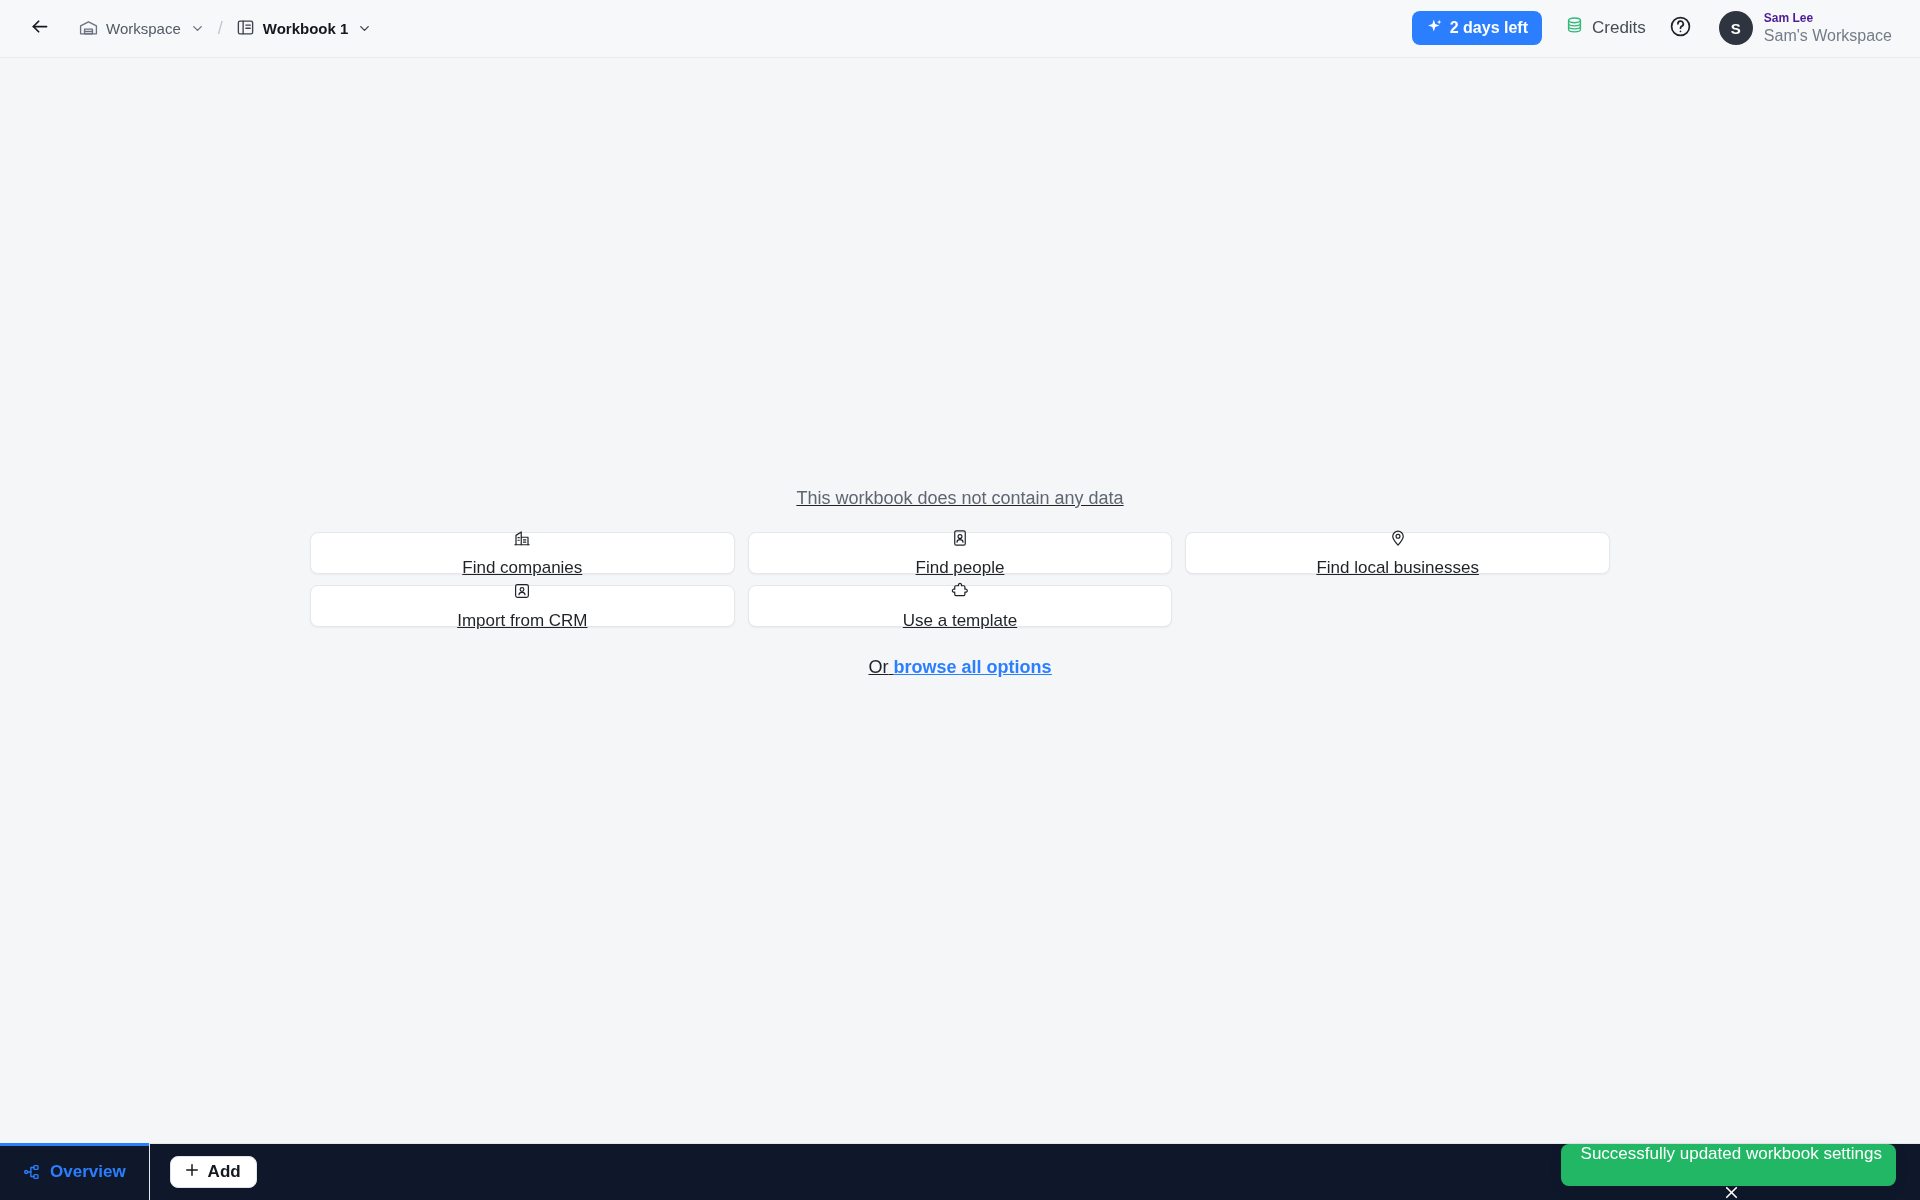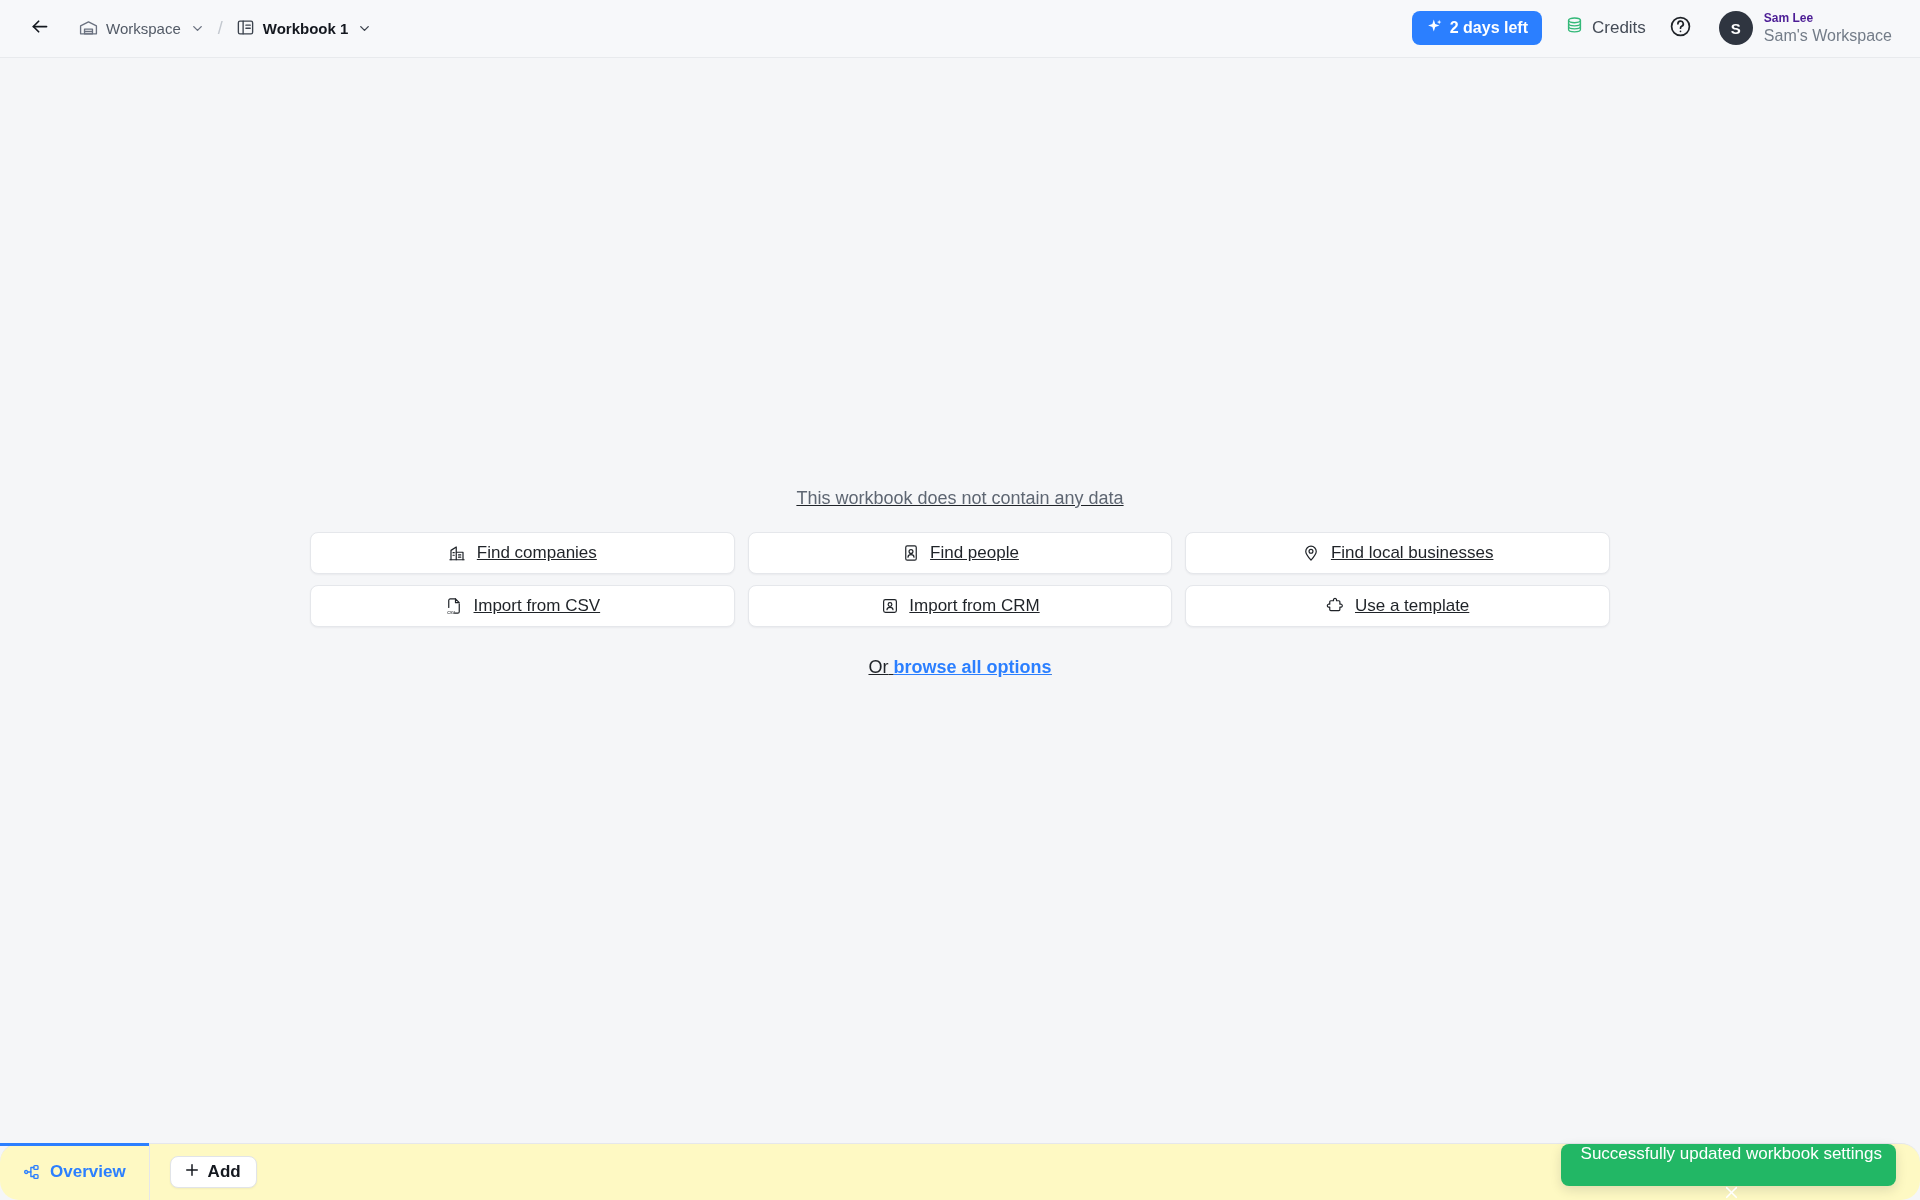--- a/index.html
+++ b/index.html
@@ -203,20 +203,21 @@
     border-radius: 8px;
     box-shadow: 0 1px 2px rgba(16,24,40,0.05);
     display: flex;
     align-items: center;
     justify-content: center;
     gap: 10px;
     font-size: 17px;
     color: #1f2328;
     cursor: pointer;
     font-family: "Liberation Sans", sans-serif;
+    flex-direction: column;
   }
 
   .option-btn .oicon {
     display: inline-flex;
     align-items: center;
     justify-content: center;
     width: 19px;
     height: 19px;
     color: #1f2328;
     flex: 0 0 auto;
@@ -232,26 +233,25 @@
     color: #2b7fff;
     text-decoration: underline;
     font-weight: 700;
     cursor: pointer;
   }
 
   
   .footer {
     height: 57px;
     flex: 0 0 57px;
-    background: #fef9c3;
+    background: #0f172a;
     border-top: 1px solid #e5e7eb;
     display: flex;
     align-items: stretch;
     position: relative;
-    border-radius: 19px;
   }
 
   .tab {
     position: relative;
     display: flex;
     align-items: center;
     gap: 9px;
     padding: 0 23px;
     font-size: 17px;
     color: #6b7280;
@@ -459,31 +459,20 @@
         <div class="option-btn">
           <span class="oicon">
             <svg width="18" height="18" viewBox="0 0 24 24" fill="none" stroke="currentColor" stroke-width="1.6" stroke-linecap="round" stroke-linejoin="round">
               <path d="M12 21.5 c4.6-5.2 7-8.6 7-11.6 a7 7 0 0 0-14 0 c0 3 2.4 6.4 7 11.6 Z"></path>
               <circle cx="12" cy="9.7" r="2.6"></circle>
             </svg>
           </span>
           <span>Find local businesses</span>
         </div>
 
-        <div class="option-btn">
-          <span class="oicon">
-            <svg width="18" height="18" viewBox="0 0 24 24" fill="none" stroke="currentColor" stroke-width="1.6" stroke-linecap="round" stroke-linejoin="round">
-              <path d="M14 2.5 H7 a2 2 0 0 0-2 2 V14"></path>
-              <path d="M19 9 V19.5 a2 2 0 0 1-2 2 H13"></path>
-              <polyline points="14 2.5 19 7.5 14 7.5 14 2.5"></polyline>
-              <text x="3" y="22" font-size="7" font-family="Liberation Sans, sans-serif" fill="currentColor" stroke="none">csv</text>
-            </svg>
-          </span>
-          <span>Import from CSV</span>
-        </div>
 
         <div class="option-btn">
           <span class="oicon">
             <svg width="18" height="18" viewBox="0 0 24 24" fill="none" stroke="currentColor" stroke-width="1.6" stroke-linecap="round" stroke-linejoin="round">
               <rect x="3.5" y="3.5" width="17" height="17" rx="2.4"></rect>
               <circle cx="12" cy="10" r="2.5"></circle>
               <path d="M8 17 c0-2.1 1.8-3.2 4-3.2 s4 1.1 4 3.2"></path>
             </svg>
           </span>
           <span>Import from CRM</span>

